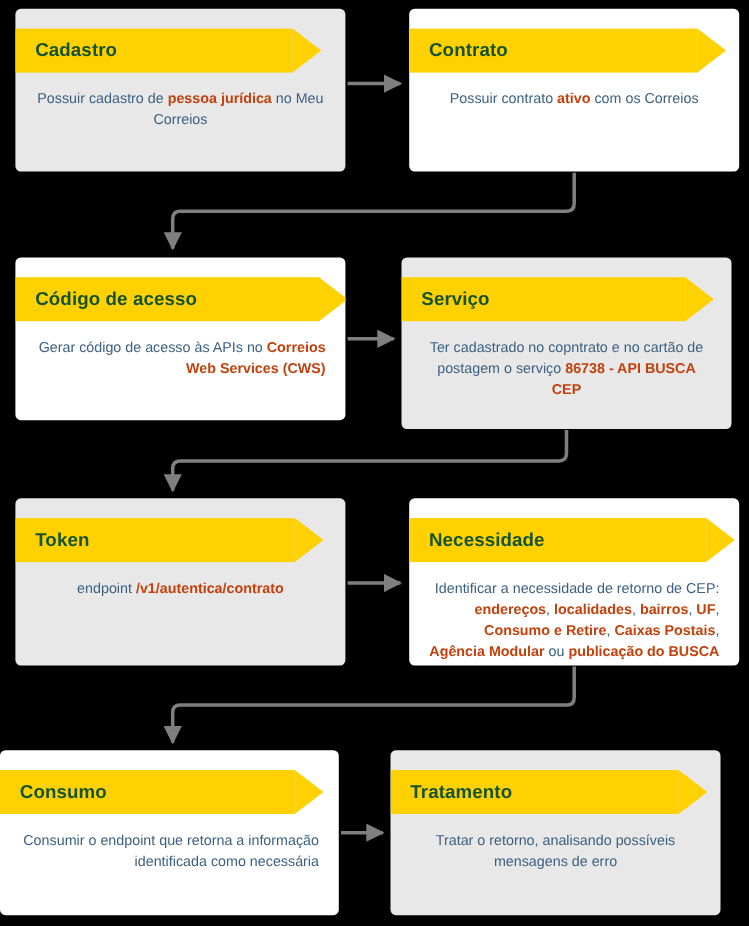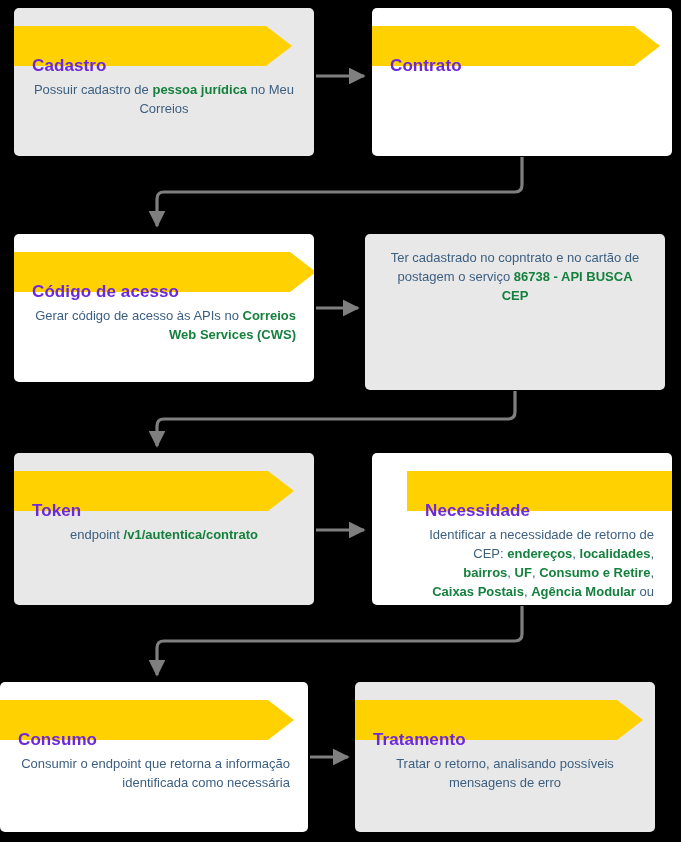--- a/index.html
+++ b/index.html
@@ -65,33 +65,32 @@
     border-left: 26px solid #ffd100;
   }
   .banner .title {
     position: absolute;
     left: 18px;
     top: 0;
     height: 24px;
     line-height: 40px;
     font-size: 17px;
     font-weight: bold;
-    color: #6d28d9;
+    color: #14532d;
     white-space: nowrap;
     letter-spacing: 0.1px;
-    margin-top: 20px;
   }
 
   .body-text {
     padding: 14px 18px 0 18px;
     font-size: 13px;
     line-height: 19px;
     color: #3c5f80;
   }
-  .body-text b { color: #15803d; font-weight: bold; }
+  .body-text b { color: #c2410c; font-weight: bold; }
   .body-text.center { text-align: center; }
   .body-text.left   { text-align: right; }
   .body-text p { margin: 0; }
   .body-text p + p { margin-top: 17px; }
 </style>
 </head>
 <body>
 
 <div id="canvas">
 
@@ -122,51 +121,59 @@
         <p>Possuir cadastro de <b>pessoa jurídica</b> no Meu Correios</p>
       </div>
   </div>
 
   <div class="node white" style="left:372px; top:8px; width:300px; height:148px;">
     <div class="banner">
       <div class="bar" style="width:262px;"></div>
       <div class="tip" style="left:262px;"></div>
       <div class="title">Contrato</div>
     </div>
+    <div class="body-text center">
+        <p>Possuir contrato <b>ativo</b> com os Correios</p>
+      </div>
   </div>
 
   <div class="node white" style="left:14px; top:234px; width:300px; height:148px;">
     <div class="banner">
       <div class="bar" style="width:276px;"></div>
       <div class="tip" style="left:276px;"></div>
       <div class="title">Código de acesso</div>
     </div>
     <div class="body-text left">
         <p>Gerar código de acesso às APIs no <b>Correios Web Services (CWS)</b></p>
       </div>
   </div>
 
   <div class="node gray" style="left:365px; top:234px; width:300px; height:156px;">
+    <div class="banner">
+      <div class="bar" style="width:258px;"></div>
+      <div class="tip" style="left:258px;"></div>
+      <div class="title">Serviço</div>
+    </div>
     <div class="body-text center">
         <p>Ter cadastrado no copntrato e no cartão de postagem o serviço <b>86738 - API BUSCA CEP</b></p>
       </div>
   </div>
 
   <div class="node gray" style="left:14px; top:453px; width:300px; height:152px;">
     <div class="banner">
       <div class="bar" style="width:254px;"></div>
       <div class="tip" style="left:254px;"></div>
       <div class="title">Token</div>
     </div>
     <div class="body-text center">
         <p>endpoint <b>/v1/autentica/contrato</b></p>
       </div>
   </div>
 
-  <div class="node white" style="left:372px; top:453px; width:300px; height:152px;padding-left:35px;">
+  <div class="node white" style="left:372px; top:453px; width:300px; height:152px;">
     <div class="banner">
       <div class="bar" style="width:270px;"></div>
       <div class="tip" style="left:270px;"></div>
       <div class="title">Necessidade</div>
     </div>
     <div class="body-text left">
         <p>Identificar a necessidade de retorno de CEP: <b>endereços</b>, <b>localidades</b>, <b>bairros</b>, <b>UF</b>, <b>Consumo e Retire</b>, <b>Caixas Postais</b>, <b>Agência Modular</b> ou <b>publicação do BUSCA</b></p>
       </div>
   </div>
 

